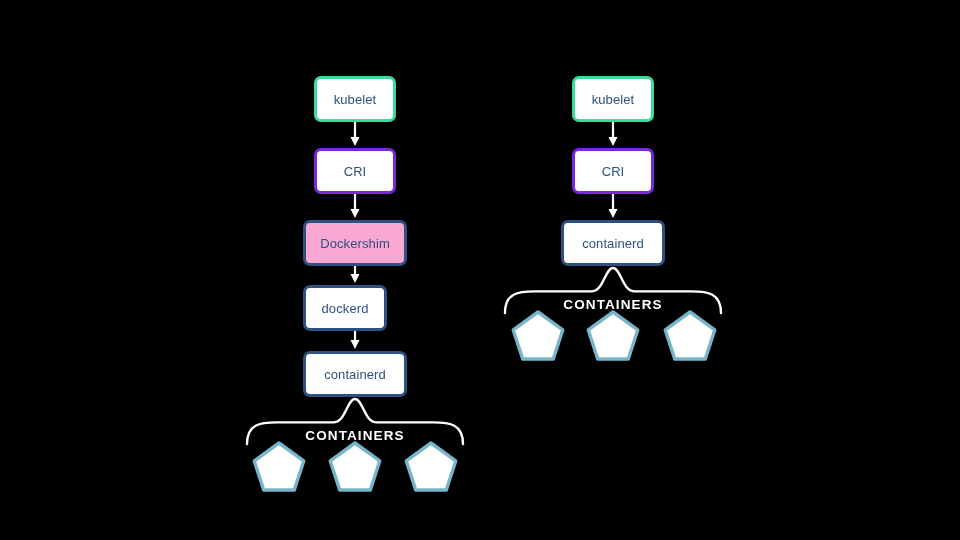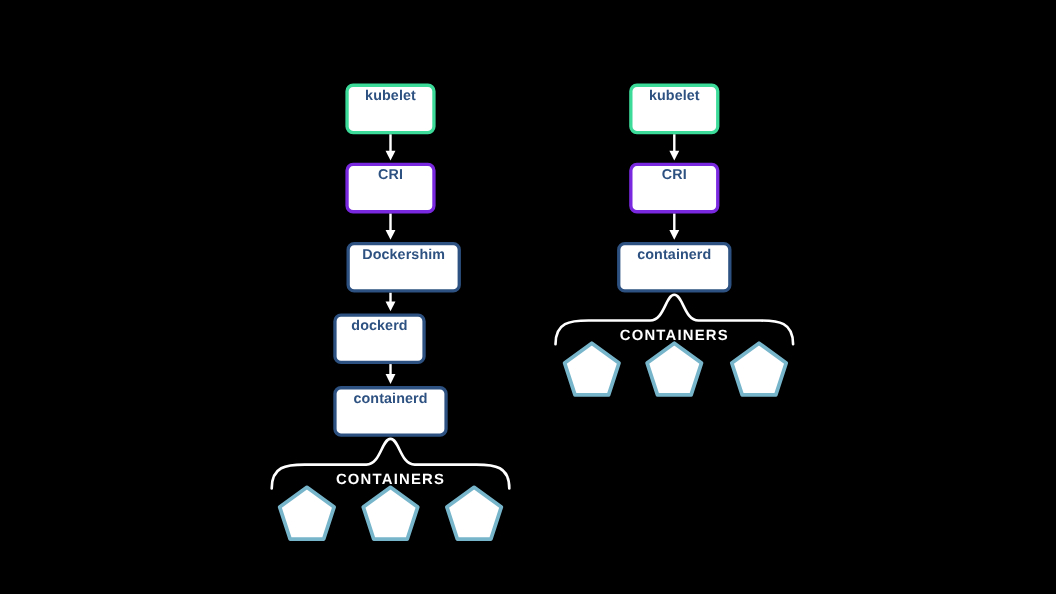--- a/index.html
+++ b/index.html
@@ -26,24 +26,24 @@
     width: 960px;
     height: 540px;
     overflow: visible;
   }
   .node-box {
     position: absolute;
     box-sizing: border-box;
     background: #ffffff;
     border-radius: 7px;
     display: flex;
-    align-items: flex-start;
+    align-items: center;
     justify-content: center;
     font-family: "Liberation Sans", sans-serif;
-    font-weight: bold;
+    font-weight: normal;
     font-size: 13px;
     color: #2d5180;
     letter-spacing: 0.1px;
     white-space: nowrap;
   }
   .brace-label {
     position: absolute;
     color: #ffffff;
     font-family: "Liberation Sans", sans-serif;
     font-weight: bold;
@@ -91,21 +91,21 @@
       <polygon points="613.00,312.00 637.73,329.97 628.28,359.03 597.72,359.03 588.27,329.97" fill="#ffffff" stroke="#77b5cb" stroke-width="3.4" stroke-linejoin="round"></polygon>
       <polygon points="690.00,312.00 714.73,329.97 705.28,359.03 674.72,359.03 665.27,329.97" fill="#ffffff" stroke="#77b5cb" stroke-width="3.4" stroke-linejoin="round"></polygon>
     </svg>
   <div id="node-layer">
       <div class="node-box" style="left: 314px; top: 76px; width: 82px; height: 46px; border: 3px solid rgb(61, 219, 154); color: rgb(45, 81, 128); background: rgb(255, 255, 255);">
         <span>kubelet</span>
       </div>
       <div class="node-box" style="left: 314px; top: 148px; width: 82px; height: 46px; border: 3px solid rgb(122, 40, 224); color: rgb(45, 81, 128); background: rgb(255, 255, 255);">
         <span>CRI</span>
       </div>
-      <div class="node-box" style="left: 303px; top: 220px; width: 104px; height: 46px; border: 3px solid rgb(45, 81, 128); color: rgb(45, 81, 128); background: #ffffff; margin-left: 12px;">
+      <div class="node-box" style="left: 303px; top: 220px; width: 104px; height: 46px; border: 3px solid rgb(45, 81, 128); color: rgb(45, 81, 128); background: #f9a8d4;">
         <span>Dockershim</span>
       </div>
       <div class="node-box" style="left: 303px; top: 285px; width: 84px; height: 46px; border: 3px solid rgb(45, 81, 128); color: rgb(45, 81, 128); background: rgb(255, 255, 255);">
         <span>dockerd</span>
       </div>
       <div class="node-box" style="left: 303px; top: 351px; width: 104px; height: 46px; border: 3px solid rgb(45, 81, 128); color: rgb(45, 81, 128); background: rgb(255, 255, 255);">
         <span>containerd</span>
       </div>
       <div class="brace-label" style="left: 0px; top: 428px; width: 960px; transform: translateX(-125px); color: rgb(255, 255, 255);">CONTAINERS</div>
       <div class="node-box" style="left: 572px; top: 76px; width: 82px; height: 46px; border: 3px solid rgb(61, 219, 154); color: rgb(45, 81, 128); background: rgb(255, 255, 255);">

